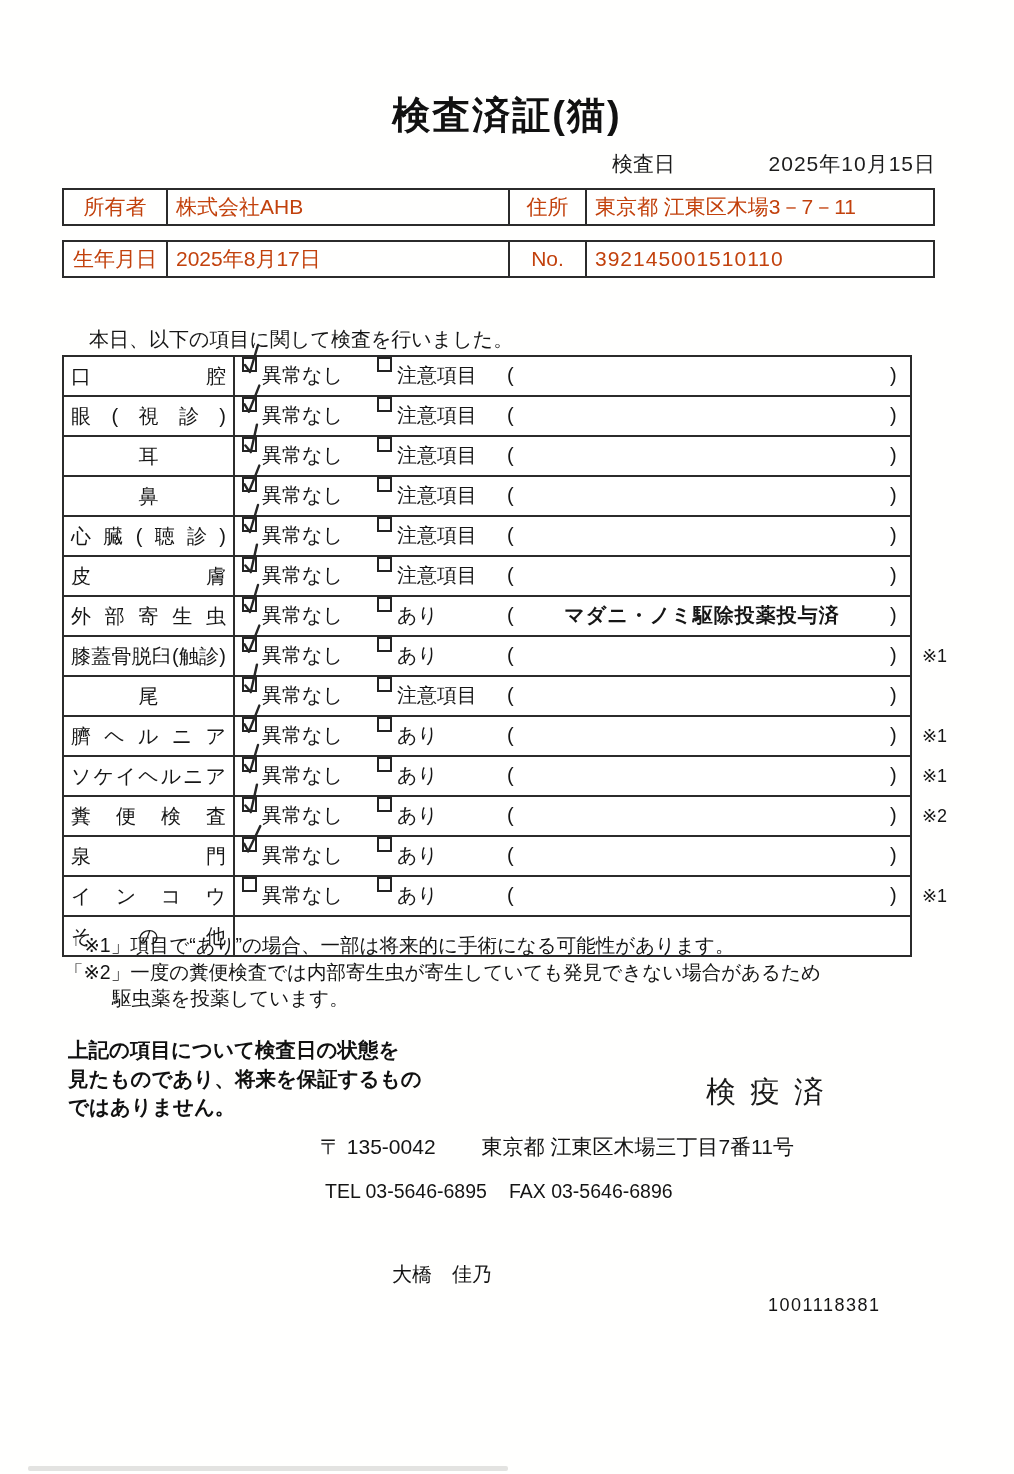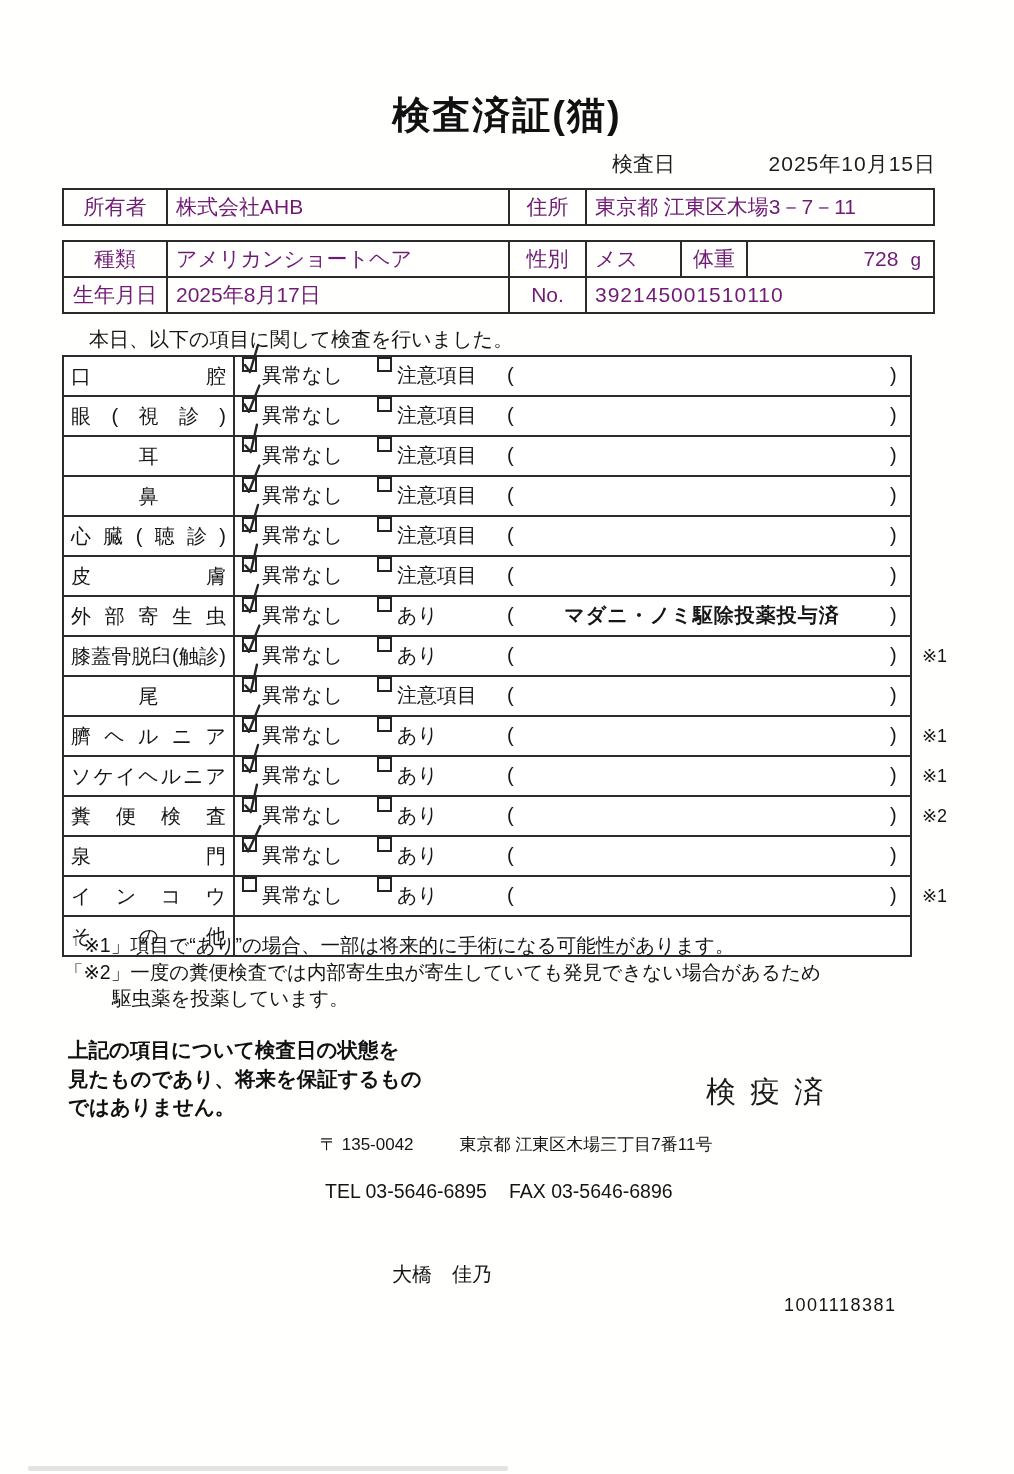--- a/index.html
+++ b/index.html
@@ -20,21 +20,21 @@
   }
 
   
   .insp-label{top:150px;left:568px;font-size:21px;margin-left:44px;}
   .insp-value{top:150px;right:78px;font-size:21px;letter-spacing:1px;}
 
   
   table.hdr{border-collapse:collapse;table-layout:fixed;}
   table.hdr td{
     border:2px solid #2b2b2b;
-    font-size:21px;color:#701a75;
+    font-size:21px;color:#c2410c;
     padding:0 8px;height:34px;vertical-align:middle;
     overflow:hidden;white-space:nowrap;
   }
   table.hdr td.lbl{text-align:center;padding:0 2px;}
   .owner-table{top:188px;left:62px;width:871px;}
   .animal-table{top:240px;left:62px;width:871px;}
   .animal-table td{height:36px;}
   .weight-cell{text-align:right;}
   .weight-unit{display:inline-block;margin-left:12px;margin-right:4px;font-size:19px;}
   .no-lbl{font-size:18px;}
@@ -87,27 +87,27 @@
   .footnote{left:64px;font-size:19.5px;color:#141414;}
   .fn1{top:932px;}
   .fn2{top:959px;}
   .fn3{top:985px;left:112px;}
 
   
   .disclaimer{top:1036px;left:68px;font-size:20.5px;font-weight:bold;color:#111;line-height:28.5px;}
 
   .stamp{top:1072px;left:706px;font-size:30px;letter-spacing:14px;color:#1a1a1a;}
 
-  .postal-line{top:1133px;left:320px;font-size:17px;color:#141414;}
+  .postal-line{top:1133px;left:320px;font-size:21px;color:#141414;}
   .postal-line .gap{display:inline-block;width:46px;}
   .tel-line{top:1180px;left:325px;font-size:19.5px;color:#141414;}
   .tel-line .gap{display:inline-block;width:22px;}
   .clinic-name{top:1224px;left:325px;font-size:26px;color:#141414;letter-spacing:1px;}
   .vet-name{top:1261px;left:392px;font-size:20px;color:#141414;}
-  .serial{top:1295px;left:768px;font-size:18px;letter-spacing:1.5px;color:#141414;margin-left:16px;}
+  .serial{top:1295px;left:768px;font-size:18px;letter-spacing:1.5px;color:#141414;}
 
   .bottom-smudge{left:28px;top:1466px;width:480px;height:5px;background:#e3e3e1;border-radius:2px;}
 </style>
 </head>
 <body>
 
 <div class="page">
 
   <div class="abs doc-title">検査済証(猫)</div>
 
@@ -134,28 +134,20 @@
   <table class="abs hdr animal-table">
     <colgroup>
         <col style="width:104px">
         <col style="width:342px">
         <col style="width:77px">
         <col style="width:95px">
         <col style="width:66px">
         <col style="width:187px">
       </colgroup>
     <tbody>
-        <tr>
-      <td class="lbl">種類</td>
-      <td>アメリカンショートヘア</td>
-      <td class="lbl">性別</td>
-      <td>メス</td>
-      <td class="lbl">体重</td>
-      <td class="weight-cell"><span>728</span><span class="weight-unit">g</span></td>
-    </tr>
     <tr>
       <td class="lbl">生年月日</td>
       <td>2025年8月17日</td>
       <td class="lbl no-lbl">No.</td>
       <td colspan="3" class="num">392145001510110</td>
     </tr>
   </tbody>
     </table>
 
   <div class="abs intro-line">本日、以下の項目に関して検査を行いました。</div>

